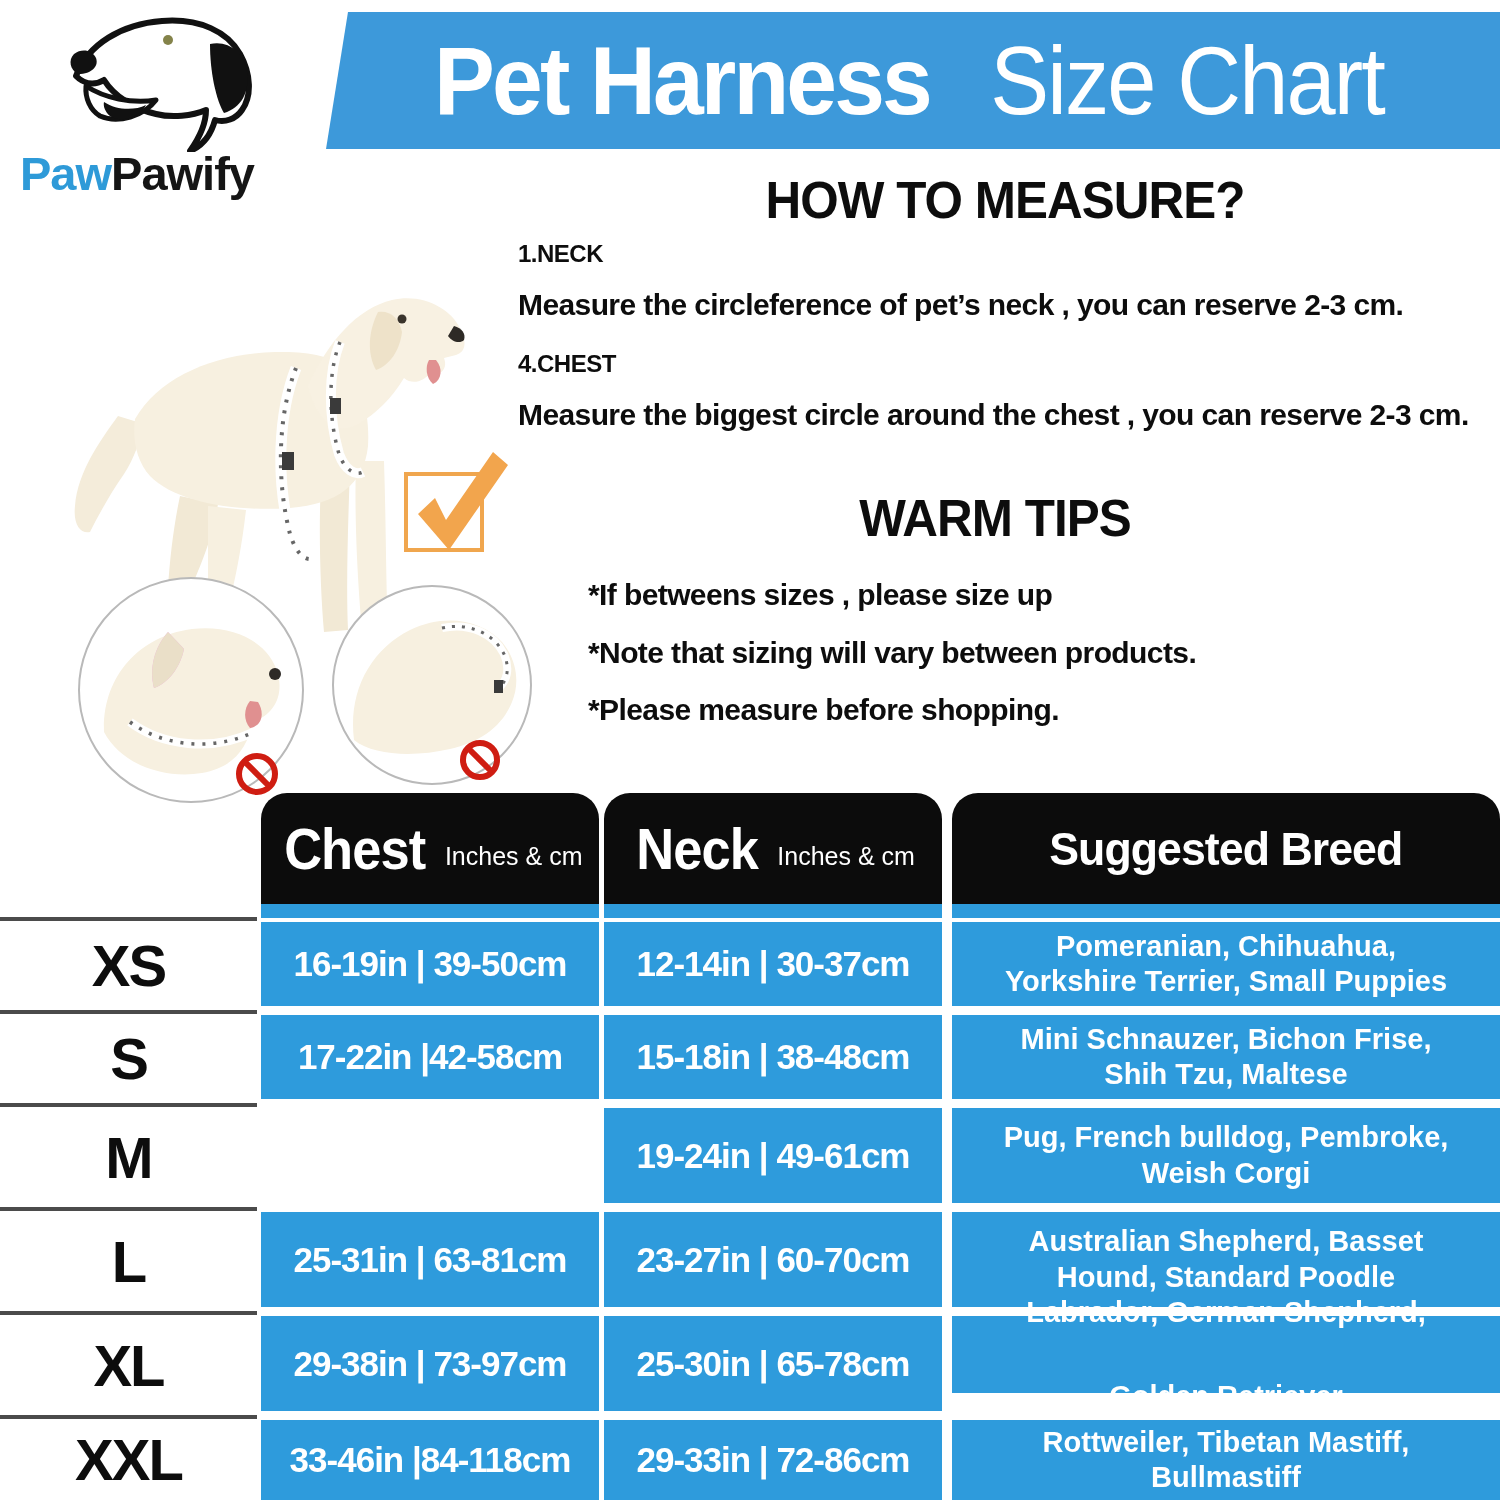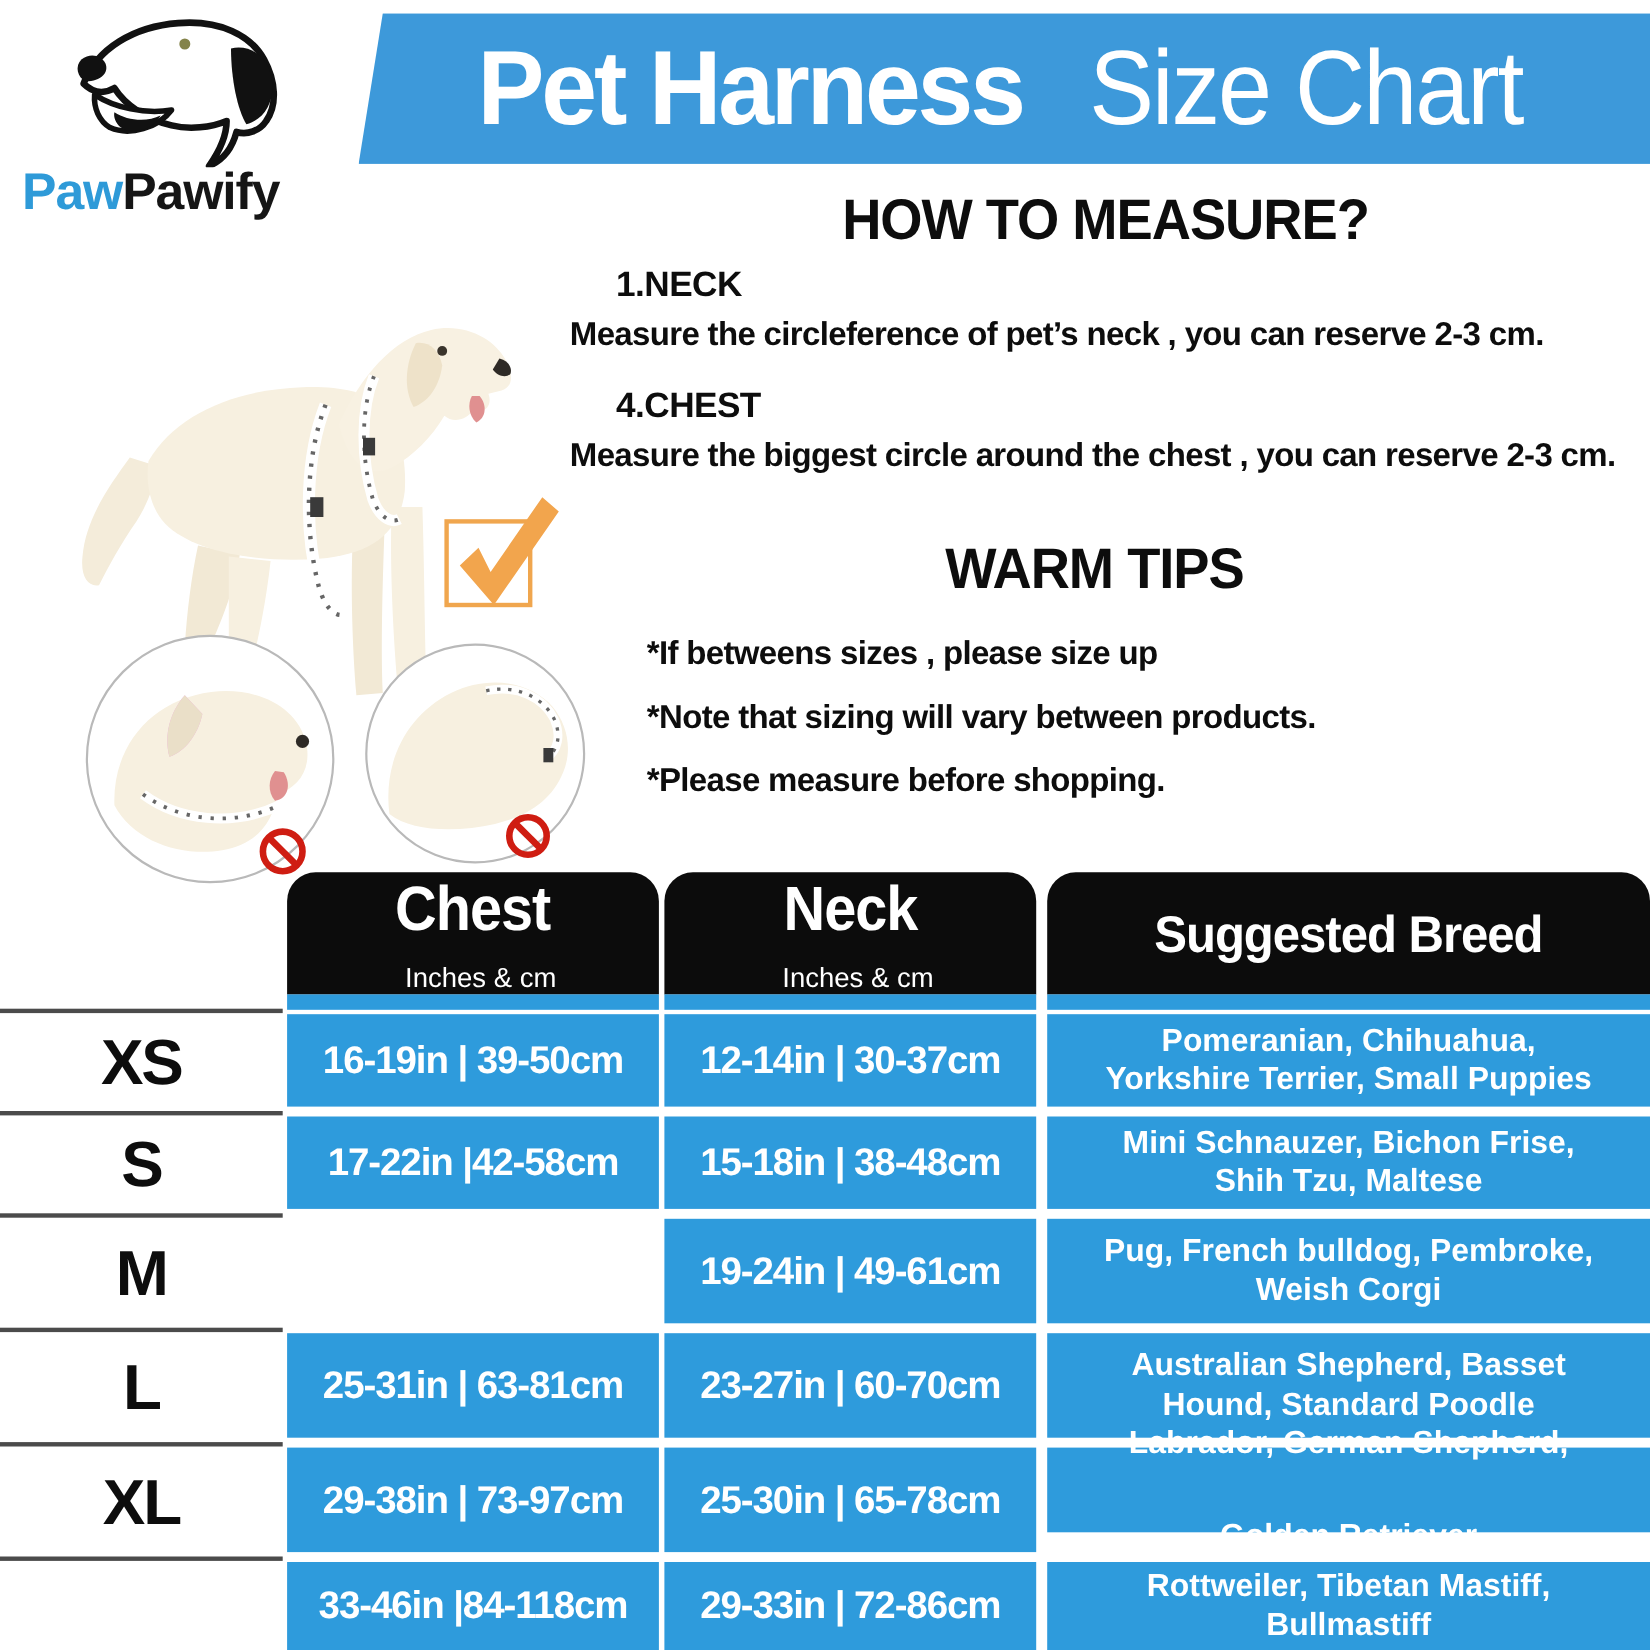--- a/index.html
+++ b/index.html
@@ -16,37 +16,37 @@
   
   .banner{left:322px;top:12px;width:1178px;height:137px;background:#3d99da;
           clip-path:polygon(26px 0,100% 0,100% 100%,4px 100%);
           display:flex;align-items:center;justify-content:center;gap:30px;color:#ffffff;}
   .banner-bold{font-size:96px;font-weight:800;letter-spacing:-3px;transform:scaleX(.95);}
   .banner-light{font-size:96px;font-weight:300;letter-spacing:-2px;transform:scaleX(.92);}
 
   
   .h-measure{left:700px;top:170px;width:610px;text-align:center;font-size:52px;font-weight:800;
              letter-spacing:-1px;transform:scaleX(.95);}
-  .step-label{font-size:32px;font-weight:800;letter-spacing:-.5px;margin-left:42px;}
+  .step-label{font-size:24px;font-weight:800;letter-spacing:-.5px;}
   .step-text{font-size:30px;font-weight:700;letter-spacing:-.6px;width:980px;}
 
   
   .h-warmtips{left:690px;top:488px;width:610px;text-align:center;font-size:52px;font-weight:800;
               letter-spacing:-1px;transform:scaleX(.95);}
   .tip{left:588px;font-size:30px;font-weight:700;letter-spacing:-.6px;white-space:nowrap;}
 
   
   .row-line{left:0;width:257px;height:4px;background:#4b4b4b;}
   .size-label{left:0;width:257px;display:flex;align-items:center;justify-content:center;
               font-size:58px;font-weight:800;letter-spacing:-2px;color:#0d0d0d;}
   .col-chest{left:261px;width:338px;}
   .col-neck {left:604px;width:338px;}
   .col-breed{left:952px;width:548px;}
   .col-header{top:793px;height:111px;background:#0c0c0c;border-radius:26px 26px 0 0;color:#ffffff;
-              display:flex;align-items:center;justify-content:center;flex-direction:column;}
+              display:flex;align-items:center;justify-content:center;}
   .hdr-title{font-size:57px;font-weight:800;letter-spacing:-1px;transform:scaleX(.92);}
   .hdr-title-breed{font-size:47px;font-weight:800;letter-spacing:-1px;transform:scaleX(.95);}
   .hdr-sub{font-size:25px;font-weight:400;margin-left:14px;margin-top:16px;}
   .col-strip{top:904px;height:14px;background:#2e9bdc;}
   .cell{background:#2e9bdc;color:#ffffff;display:flex;align-items:center;justify-content:center;}
   .cell-num{font-size:35px;font-weight:800;letter-spacing:-1px;white-space:nowrap;}
   .cell-breed{flex-direction:column;font-size:29px;font-weight:600;line-height:1.22;text-align:center;}
 </style>
 </head>
 <body>
@@ -153,20 +153,21 @@
   <div class="abs row-line" style="top:1103px;"></div>
   <div class="abs row-line" style="top:1207px;"></div>
   <div class="abs row-line" style="top:1311px;"></div>
   <div class="abs row-line" style="top:1415px;"></div>
 
   <div class="abs size-label" style="top:921px;height:89px;">XS</div>
   <div class="abs size-label" style="top:1014px;height:89px;">S</div>
   <div class="abs size-label" style="top:1107px;height:100px;">M</div>
   <div class="abs size-label" style="top:1211px;height:100px;">L</div>
   <div class="abs size-label" style="top:1315px;height:100px;">XL</div>
+  <div class="abs size-label" style="top:1419px;height:81px;">XXL</div>
 
   <div class="abs col-header col-chest">
     <span class="hdr-title">Chest</span>
     <span class="hdr-sub">Inches &amp; cm</span>
   </div>
   <div class="abs col-header col-neck">
     <span class="hdr-title">Neck</span>
     <span class="hdr-sub">Inches &amp; cm</span>
   </div>
   <div class="abs col-header col-breed">

